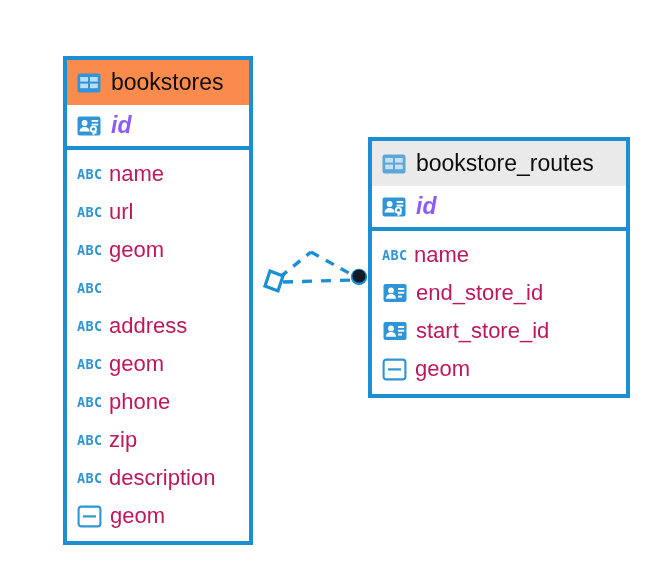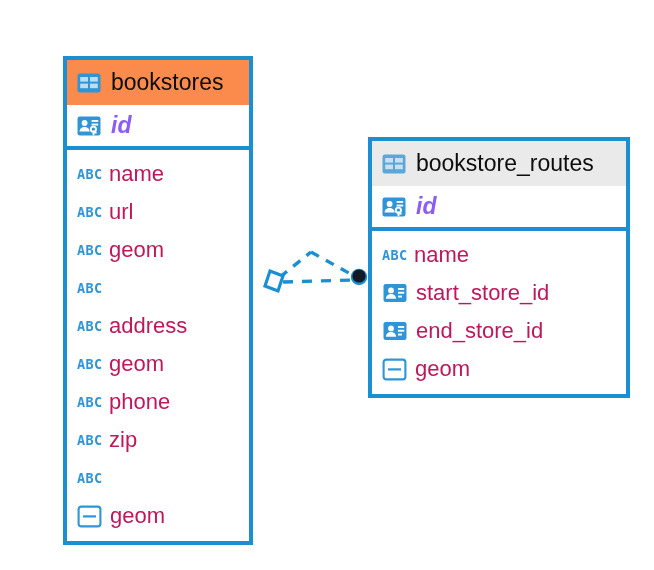--- a/index.html
+++ b/index.html
@@ -207,20 +207,21 @@
         <span class="icon icon-abc">
           <span class="abc-text">ABC</span>
         </span>
         <span class="field-label">zip</span>
       </div>
 
       <div class="field-row">
         <span class="icon icon-abc">
           <span class="abc-text">ABC</span>
         </span>
+        <span class="field-label">description</span>
       </div>
 
       <div class="field-row">
         <span class="icon icon-geom">
           <svg viewBox="0 0 25 23" width="25" height="23" aria-hidden="true">
             <rect x="1.6" y="1.6" width="21.8" height="19.8" rx="2.6" fill="#ffffff" stroke="#2f95d6" stroke-width="2.1"></rect>
             <rect x="6.0" y="10.3" width="13.0" height="2.2" fill="#2f95d6"></rect>
           </svg>
         </span>
         <span class="field-label">geom</span>
@@ -273,35 +274,35 @@
         <span class="icon icon-key">
           <svg viewBox="0 0 26 26" width="26" height="26" aria-hidden="true">
             <rect x="1.5" y="4.0" width="23" height="18" rx="2.2" fill="#2f95d6"></rect>
             <circle cx="9.0" cy="10.4" r="2.9" fill="#ffffff"></circle>
             <path d="M4.0 18.8c0-3.1 2.3-4.7 5.0-4.7s5.0 1.6 5.0 4.7z" fill="#ffffff"></path>
             <rect x="16.0" y="8.0" width="6.2" height="1.9" fill="#ffffff"></rect>
             <rect x="16.0" y="11.8" width="6.2" height="1.9" fill="#ffffff"></rect>
             <rect x="16.0" y="15.6" width="4.0" height="1.9" fill="#ffffff"></rect>
           </svg>
         </span>
-        <span class="field-label">start_store_id</span>
+        <span class="field-label">end_store_id</span>
       </div>
 
       <div class="field-row">
         <span class="icon icon-key">
           <svg viewBox="0 0 26 26" width="26" height="26" aria-hidden="true">
             <rect x="1.5" y="4.0" width="23" height="18" rx="2.2" fill="#2f95d6"></rect>
             <circle cx="9.0" cy="10.4" r="2.9" fill="#ffffff"></circle>
             <path d="M4.0 18.8c0-3.1 2.3-4.7 5.0-4.7s5.0 1.6 5.0 4.7z" fill="#ffffff"></path>
             <rect x="16.0" y="8.0" width="6.2" height="1.9" fill="#ffffff"></rect>
             <rect x="16.0" y="11.8" width="6.2" height="1.9" fill="#ffffff"></rect>
             <rect x="16.0" y="15.6" width="4.0" height="1.9" fill="#ffffff"></rect>
           </svg>
         </span>
-        <span class="field-label">end_store_id</span>
+        <span class="field-label">start_store_id</span>
       </div>
 
       <div class="field-row">
         <span class="icon icon-geom">
           <svg viewBox="0 0 25 23" width="25" height="23" aria-hidden="true">
             <rect x="1.6" y="1.6" width="21.8" height="19.8" rx="2.6" fill="#ffffff" stroke="#2f95d6" stroke-width="2.1"></rect>
             <rect x="6.0" y="10.3" width="13.0" height="2.2" fill="#2f95d6"></rect>
           </svg>
         </span>
         <span class="field-label">geom</span>

